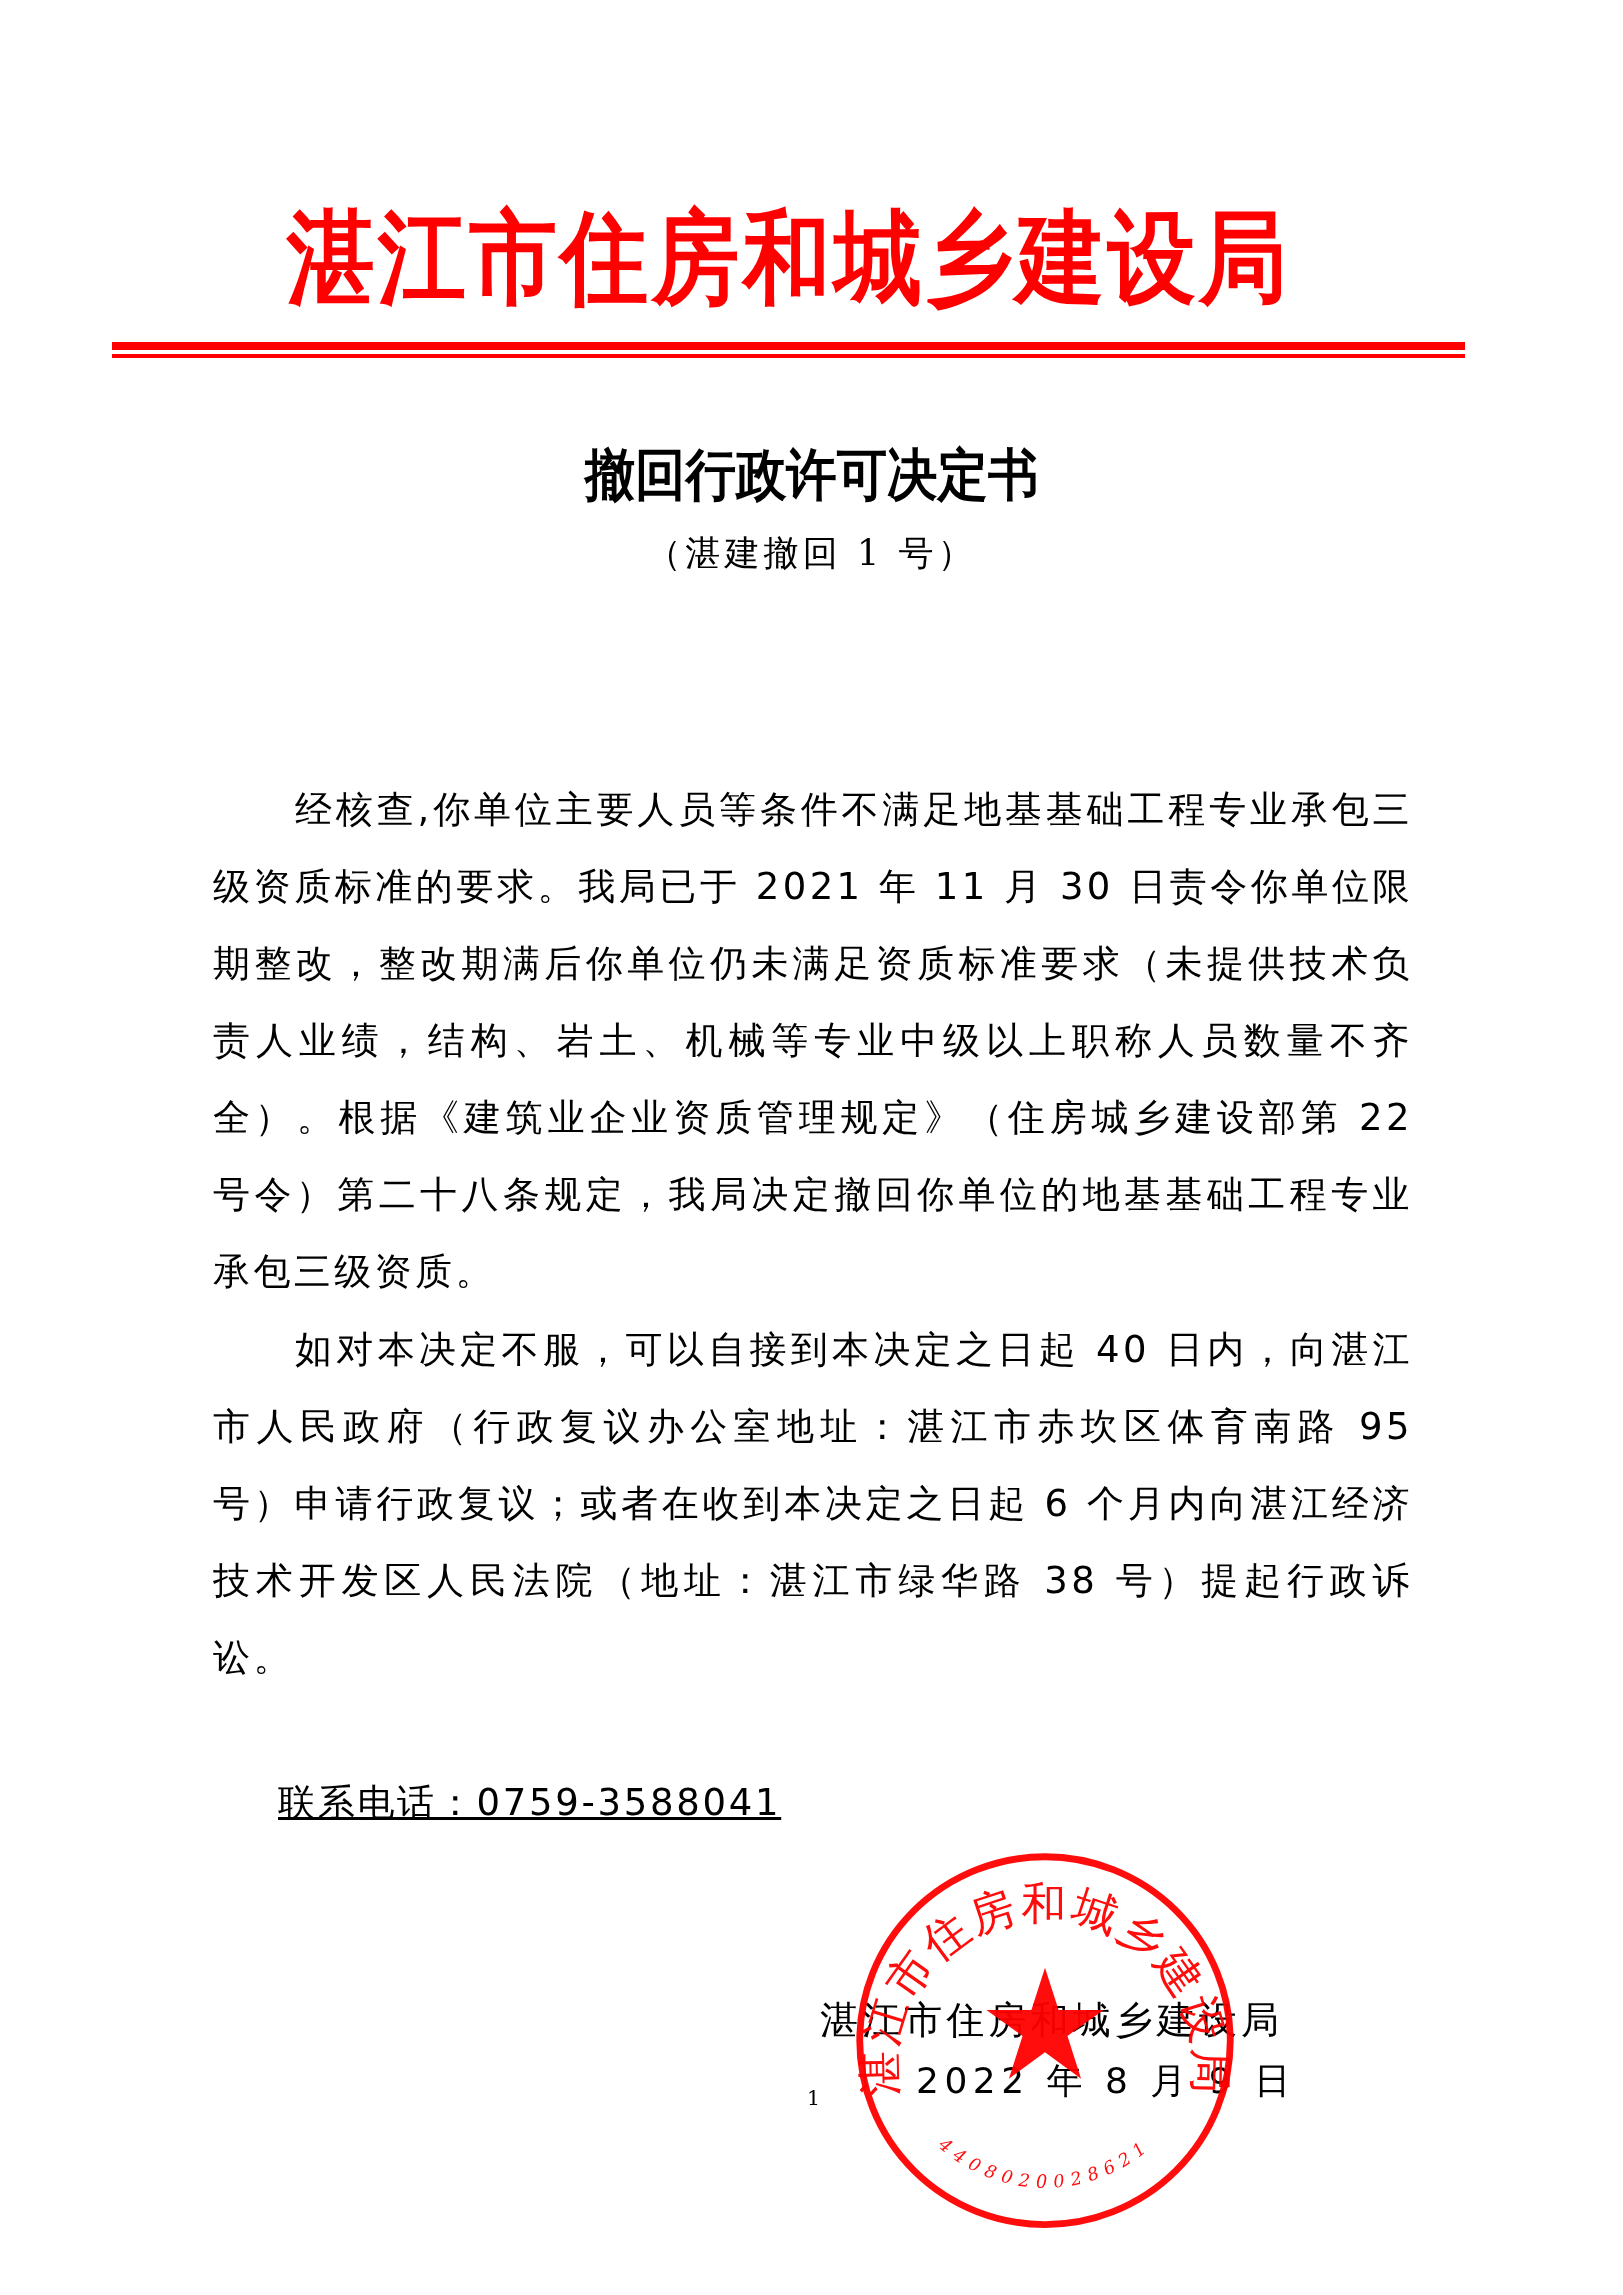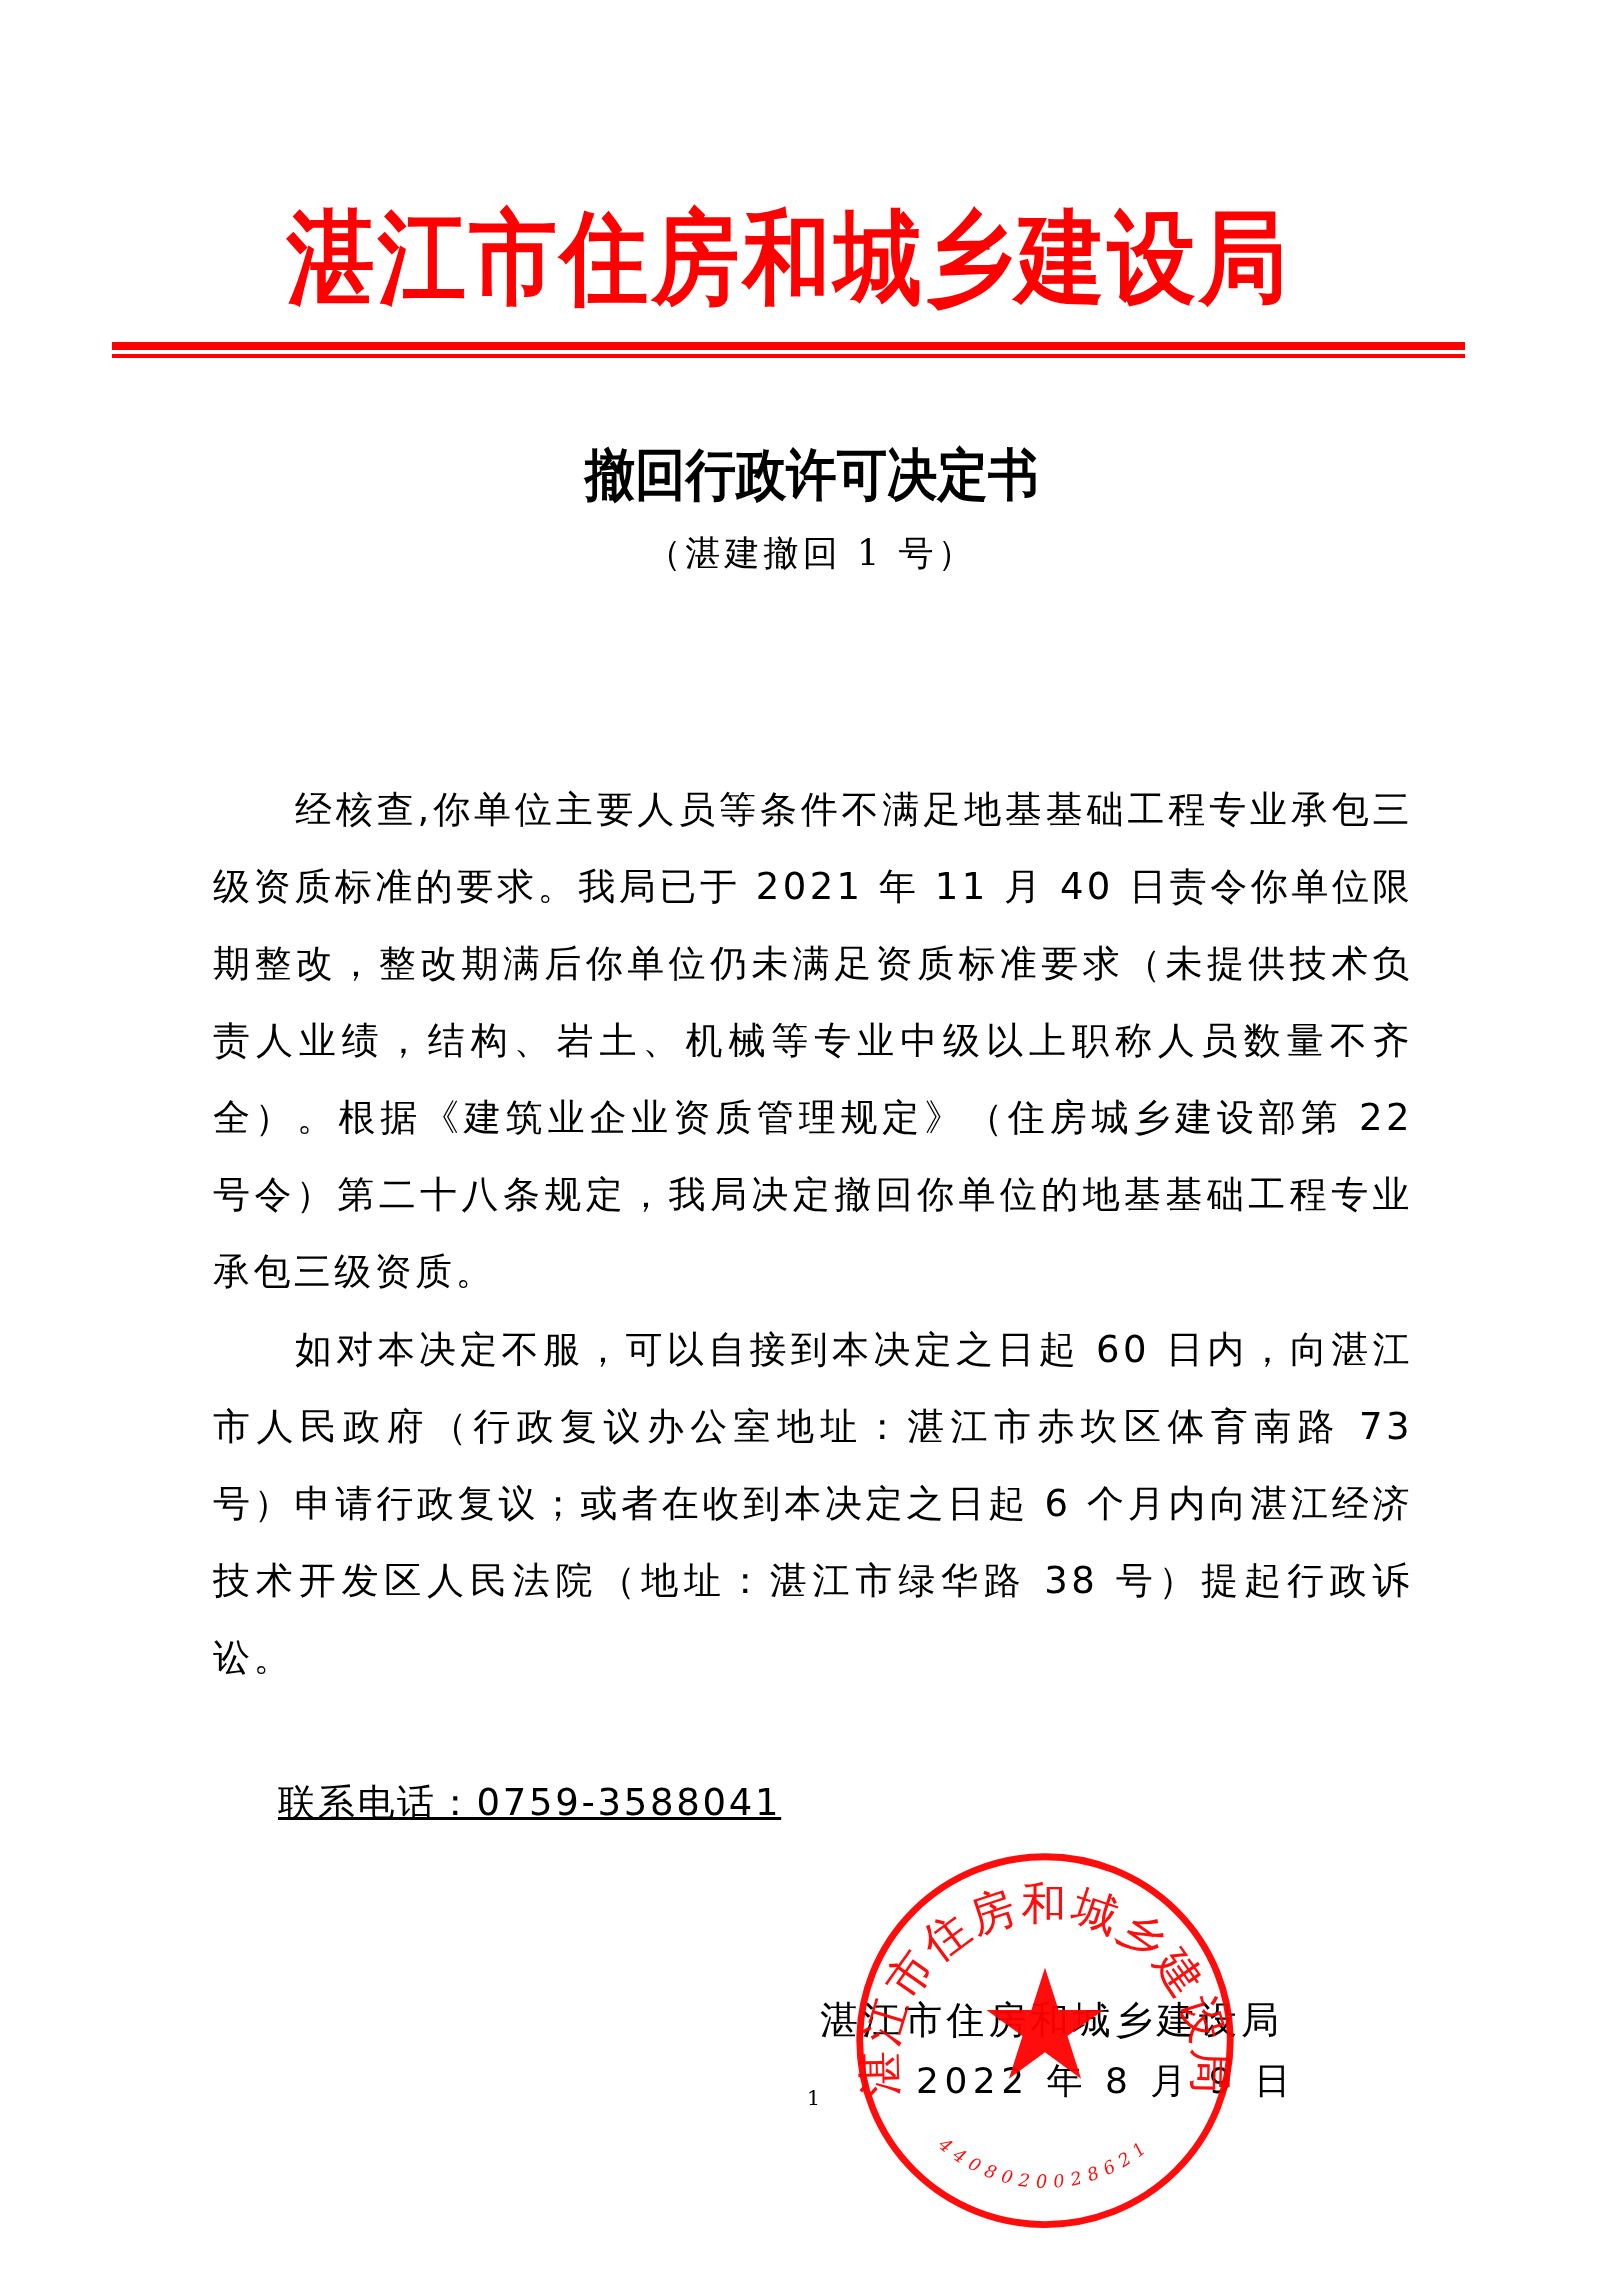--- a/index.html
+++ b/index.html
@@ -44,22 +44,22 @@
 
 <div class="page">
 
   <div class="header-title">湛江市住房和城乡建设局</div>
   <div class="rule-thick"></div>
   <div class="rule-thin"></div>
 
   <div class="doc-title">撤回行政许可决定书</div>
   <div class="doc-number">（湛建撤回 1 号）</div>
 
-  <div class="body-text para1">经核查,你单位主要人员等条件不满足地基基础工程专业承包三级资质标准的要求。我局已于 2021 年 11 月 40 日责令你单位限期整改，整改期满后你单位仍未满足资质标准要求（未提供技术负责人业绩，结构、岩土、机械等专业中级以上职称人员数量不齐全）。根据《建筑业企业资质管理规定》（住房城乡建设部第 22 号令）第二十八条规定，我局决定撤回你单位的地基基础工程专业承包三级资质。</div>
-  <div class="body-text para2">如对本决定不服，可以自接到本决定之日起 60 日内，向湛江市人民政府（行政复议办公室地址：湛江市赤坎区体育南路 73 号）申请行政复议；或者在收到本决定之日起 6 个月内向湛江经济技术开发区人民法院（地址：湛江市绿华路 38 号）提起行政诉讼。</div>
+  <div class="body-text para1">经核查,你单位主要人员等条件不满足地基基础工程专业承包三级资质标准的要求。我局已于 2021 年 11 月 30 日责令你单位限期整改，整改期满后你单位仍未满足资质标准要求（未提供技术负责人业绩，结构、岩土、机械等专业中级以上职称人员数量不齐全）。根据《建筑业企业资质管理规定》（住房城乡建设部第 22 号令）第二十八条规定，我局决定撤回你单位的地基基础工程专业承包三级资质。</div>
+  <div class="body-text para2">如对本决定不服，可以自接到本决定之日起 40 日内，向湛江市人民政府（行政复议办公室地址：湛江市赤坎区体育南路 95 号）申请行政复议；或者在收到本决定之日起 6 个月内向湛江经济技术开发区人民法院（地址：湛江市绿华路 38 号）提起行政诉讼。</div>
 
   <div class="contact">联系电话：0759-3588041</div>
 
   <div class="sign-org">湛江市住房和城乡建设局</div>
   <div class="sign-date">2022 年 8 月 9 日</div>
 
   <svg class="stamp" viewBox="0 0 560 555" xmlns="http://www.w3.org/2000/svg">
     <defs>
       <path id="arcTop" d="M 85 420 A 220 220 0 1 1 475 420" fill="none"></path>
       <path id="arcBottom" d="M 120 430 A 235 235 0 0 0 440 430" fill="none"></path>

